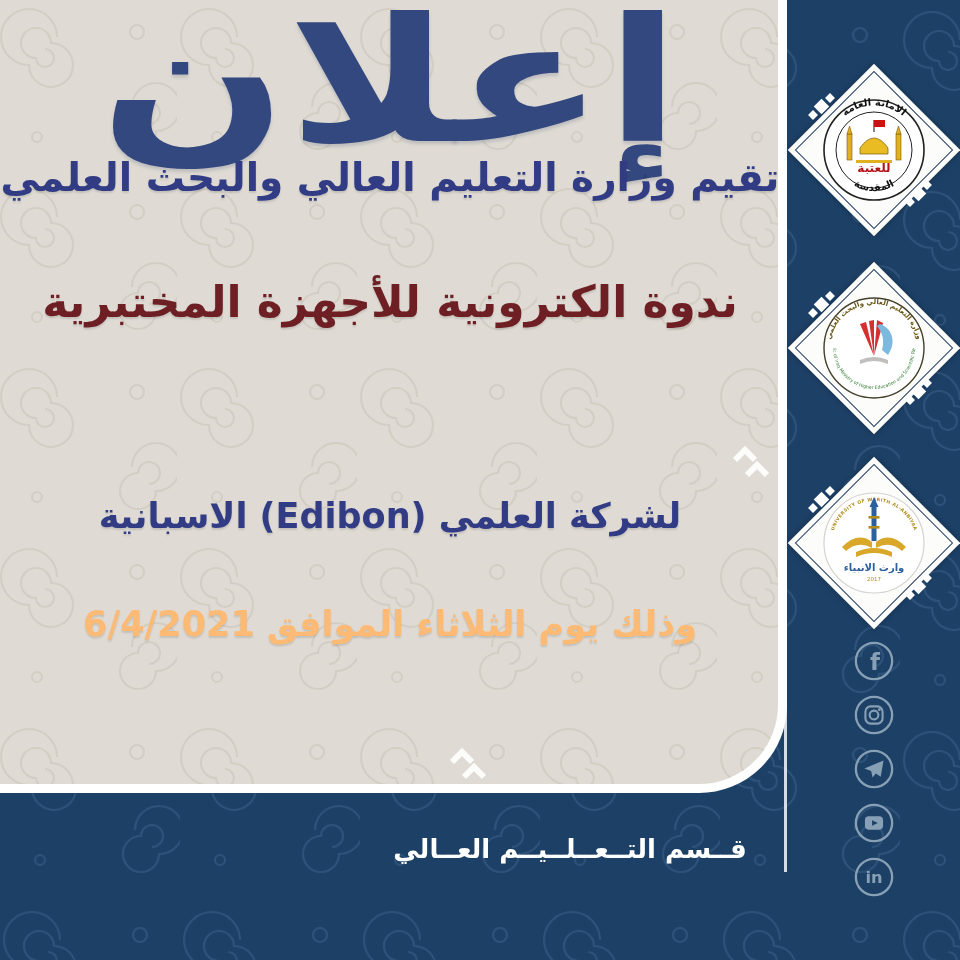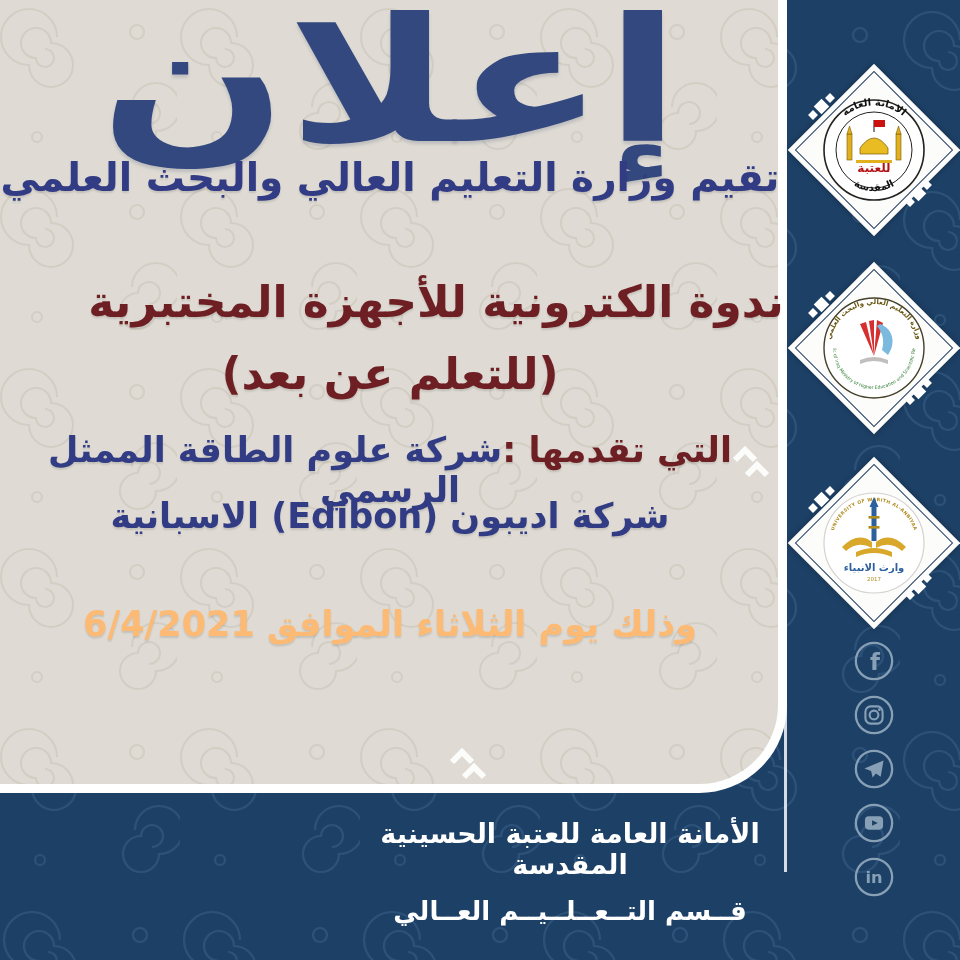--- a/index.html
+++ b/index.html
@@ -12,21 +12,21 @@
   .panel{position:absolute;left:-12px;top:-12px;width:799px;height:805px;
          box-sizing:border-box;background:#dfdbd4;border:9px solid #ffffff;
          border-bottom-right-radius:88px;z-index:2;overflow:hidden;}
   .panel-swirl{position:absolute;inset:0;}
   .ptext{position:absolute;left:0;width:780px;text-align:center;direction:rtl;
          z-index:3;font-weight:bold;}
   .t-title{top:-38px;font-size:172px;line-height:1.4;color:#33487e;
            transform:scaleX(1.28);transform-origin:50% 50%;
            text-shadow:0 3px 3px rgba(40,50,90,.18);}
   .t-sub{top:155px;font-size:39px;color:#323c85;text-shadow:0 2px 2px rgba(0,0,0,.12);}
-  .t-ev1{top:276px;font-size:44px;color:#6e1f23;text-shadow:0 2px 2px rgba(0,0,0,.12);padding-left:46px;}
+  .t-ev1{top:276px;font-size:44px;color:#6e1f23;text-shadow:0 2px 2px rgba(0,0,0,.12);}
   .t-ev2{top:348px;font-size:44px;color:#6e1f23;text-shadow:0 2px 2px rgba(0,0,0,.12);}
   .t-pres{top:430px;font-size:35px;color:#323c85;text-shadow:0 2px 2px rgba(0,0,0,.12);}
   .t-pres .red{color:#6e1f23;}
   .t-comp{top:496px;font-size:35px;color:#323c85;text-shadow:0 2px 2px rgba(0,0,0,.12);}
   .t-date{top:604px;font-size:35px;color:#fdba74;text-shadow:0 2px 2px rgba(0,0,0,.12);}
   .t-time{top:656px;font-size:35px;color:#323c85;text-shadow:0 2px 2px rgba(0,0,0,.12);}
   .wm{position:absolute;z-index:3;}
   
   .dwrap{position:absolute;left:788px;width:172px;height:172px;z-index:3;}
   .dsq{position:absolute;left:25px;top:25px;width:122px;height:122px;
@@ -87,23 +87,21 @@
           </g>
         </pattern>
       </defs>
       <rect x="0" y="0" width="799" height="805" fill="url(#swP)"></rect>
     </svg>
   </div>
 
   <div class="ptext t-title">إعلان</div>
   <div class="ptext t-sub">تقيم وزارة التعليم العالي والبحث العلمي</div>
   <div class="ptext t-ev1">ندوة الكترونية للأجهزة المختبرية</div>
-  <div class="ptext t-ev2">(للتعلم عن بعد)</div>
-  <div class="ptext t-pres"><span class="red">التي تقدمها :</span><span>شركة علوم الطاقة الممثل الرسمي</span></div>
-  <div class="ptext t-comp">شركة اديبون (Edibon) الاسبانية</div>
+  <div class="ptext t-comp">لشركة العلمي (Edibon) الاسبانية</div>
   <div class="ptext t-date">وذلك يوم الثلاثاء  الموافق 6/4/2021</div>
 
   <svg class="wm" style="left:730px;top:444px;" width="42" height="38" viewBox="0 0 42 38">
     <g stroke="#ffffff" stroke-width="6" fill="none" opacity="0.92">
       <path d="M5 16 L15 6 L25 16"></path>
         <path d="M17 31 L27 21 L37 31"></path>
     </g>
   </svg>
   <svg class="wm" style="left:447px;top:746px;" width="42" height="38" viewBox="0 0 42 38">
     <g stroke="#ffffff" stroke-width="6" fill="none" opacity="0.92">
@@ -240,17 +238,16 @@
       <polygon points="20,19 20,25 26,22" fill="#1d4066"></polygon>
     </svg>
     <svg width="42" height="42" viewBox="0 0 44 44">
       <circle cx="22" cy="22" r="19" fill="none" stroke="#88a0b6" stroke-width="2.4"></circle>
       <text x="22" y="28.5" font-size="17" font-weight="bold" fill="#88a0b6" text-anchor="middle" font-family="DejaVu Sans, sans-serif">in</text>
     </svg>
   </div>
 
 
   <div class="footer-right">
-    <div class="fr-l1">الأمانة العامة للعتبة الحسينية المقدسة</div>
     <div class="fr-l2">قــسم التــعــلــيــم العــالي</div>
   </div>
 
 </div>
 
 </body></html>

